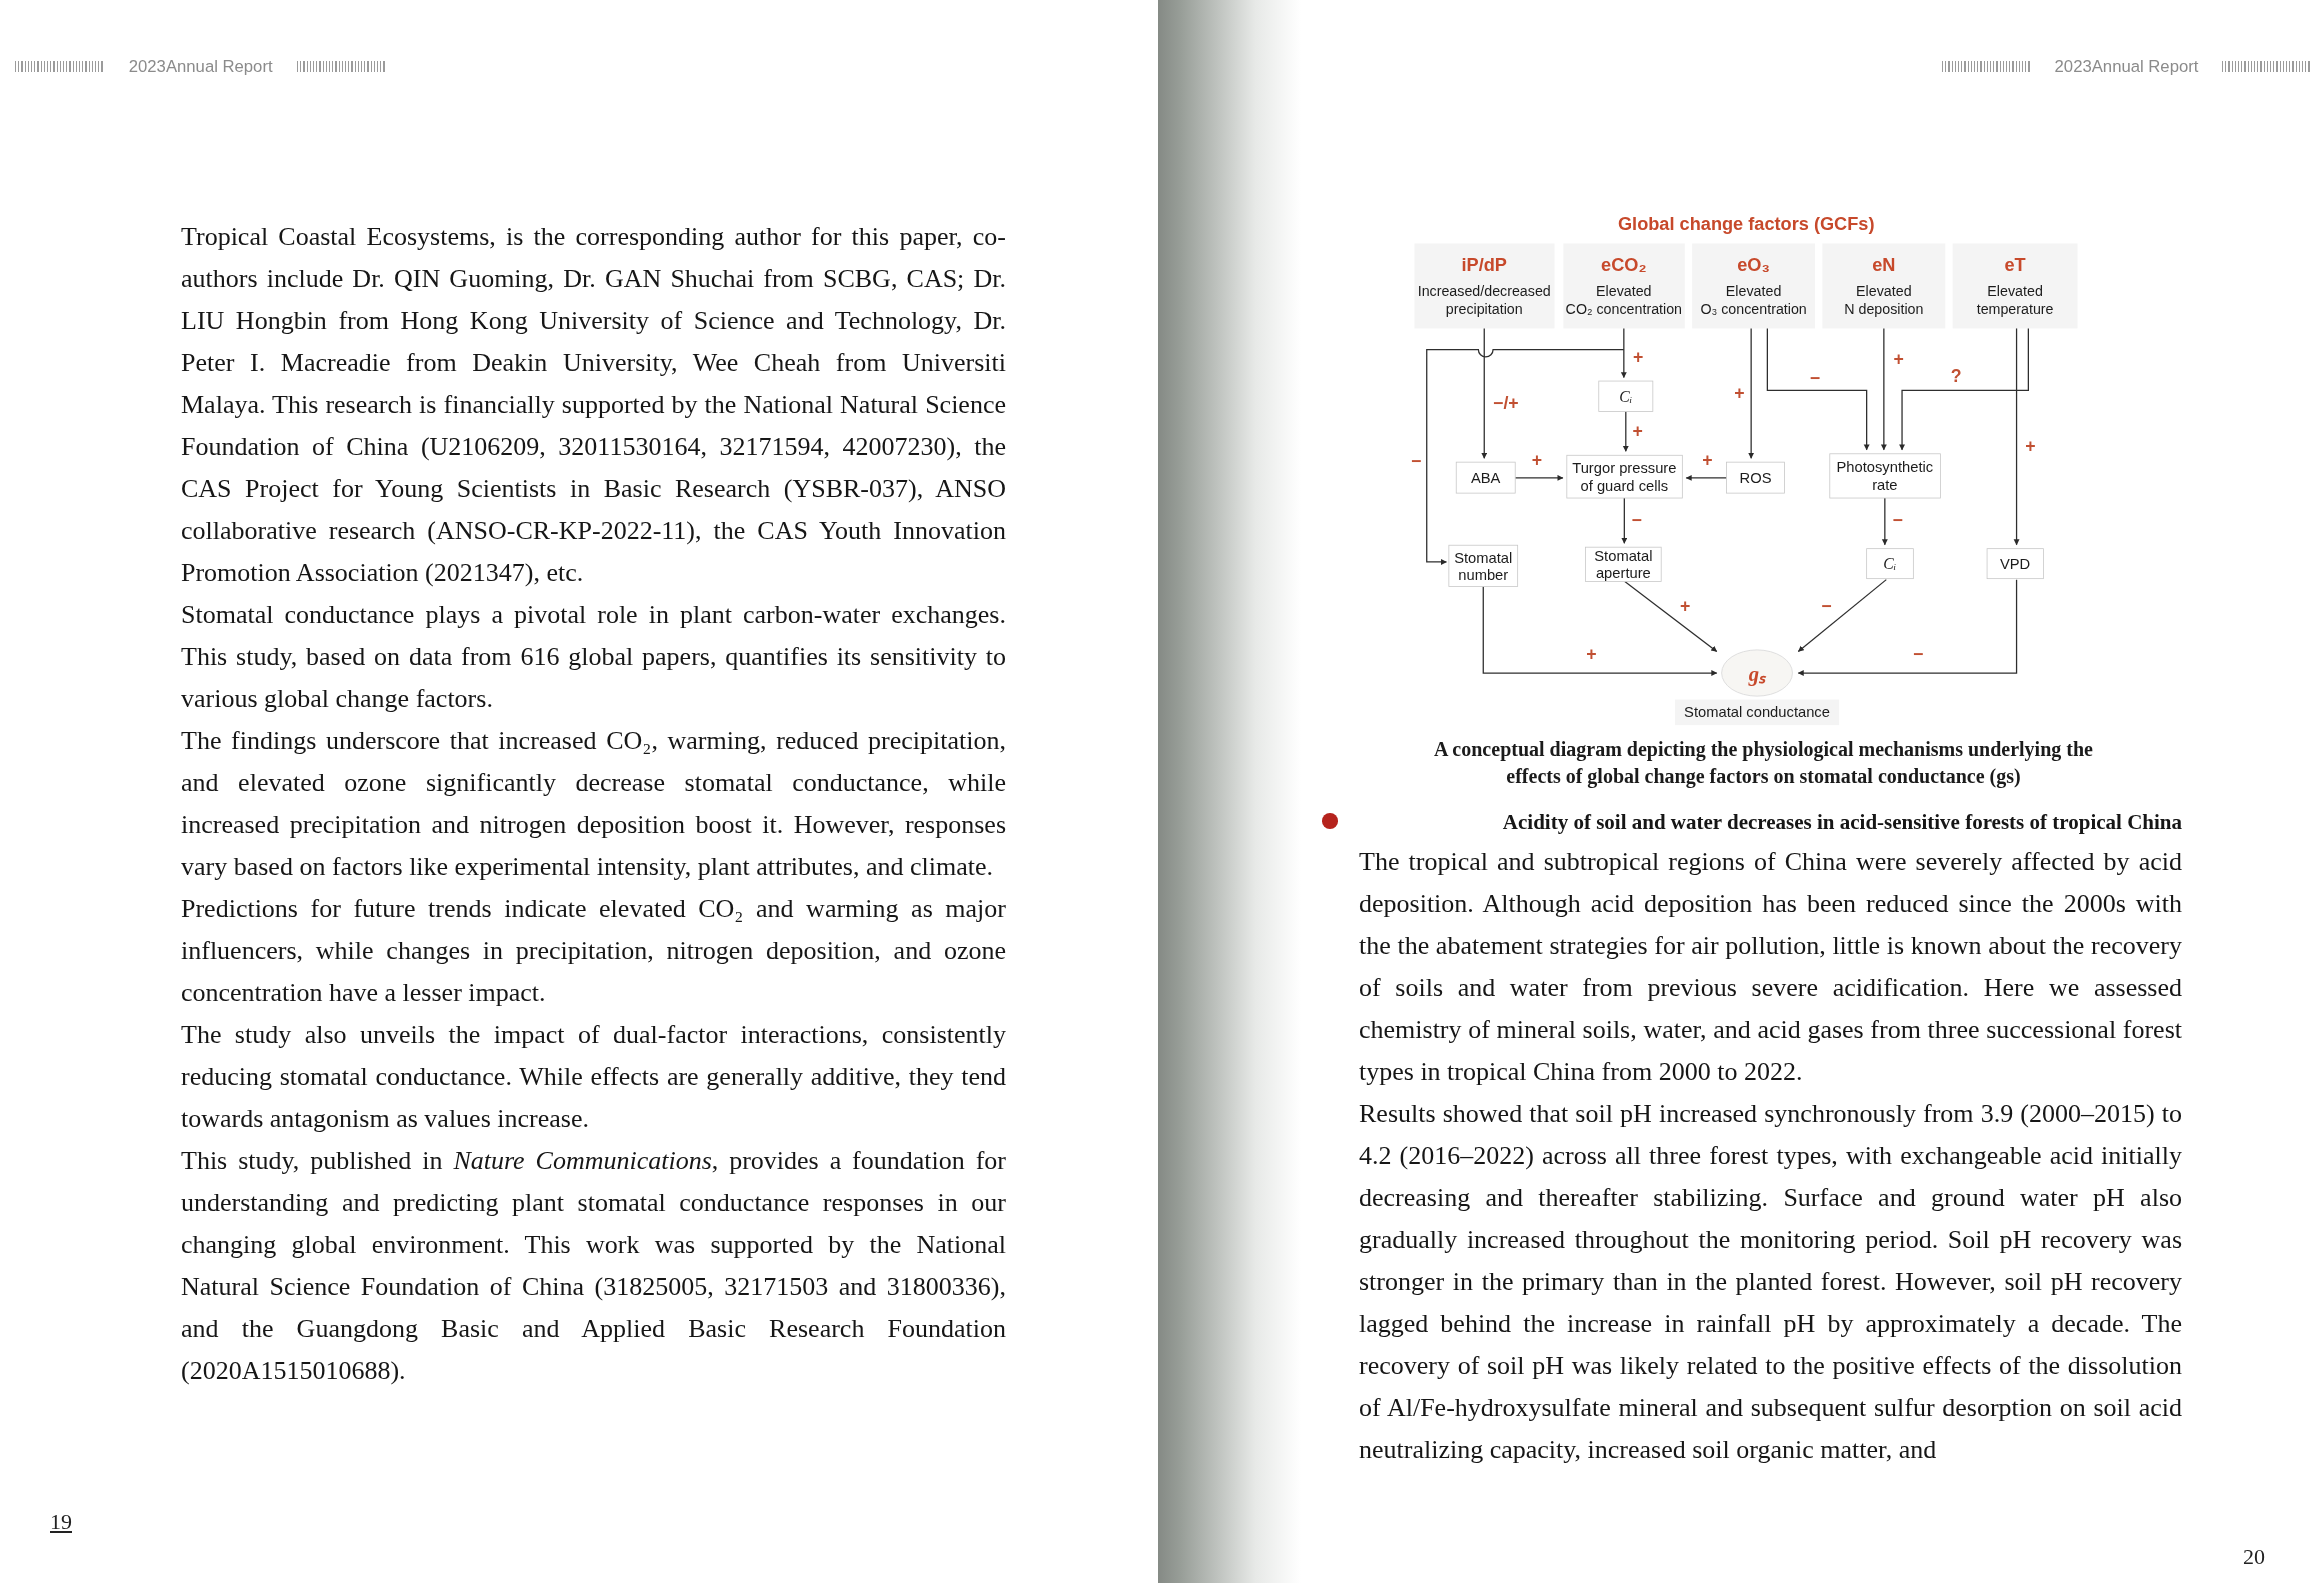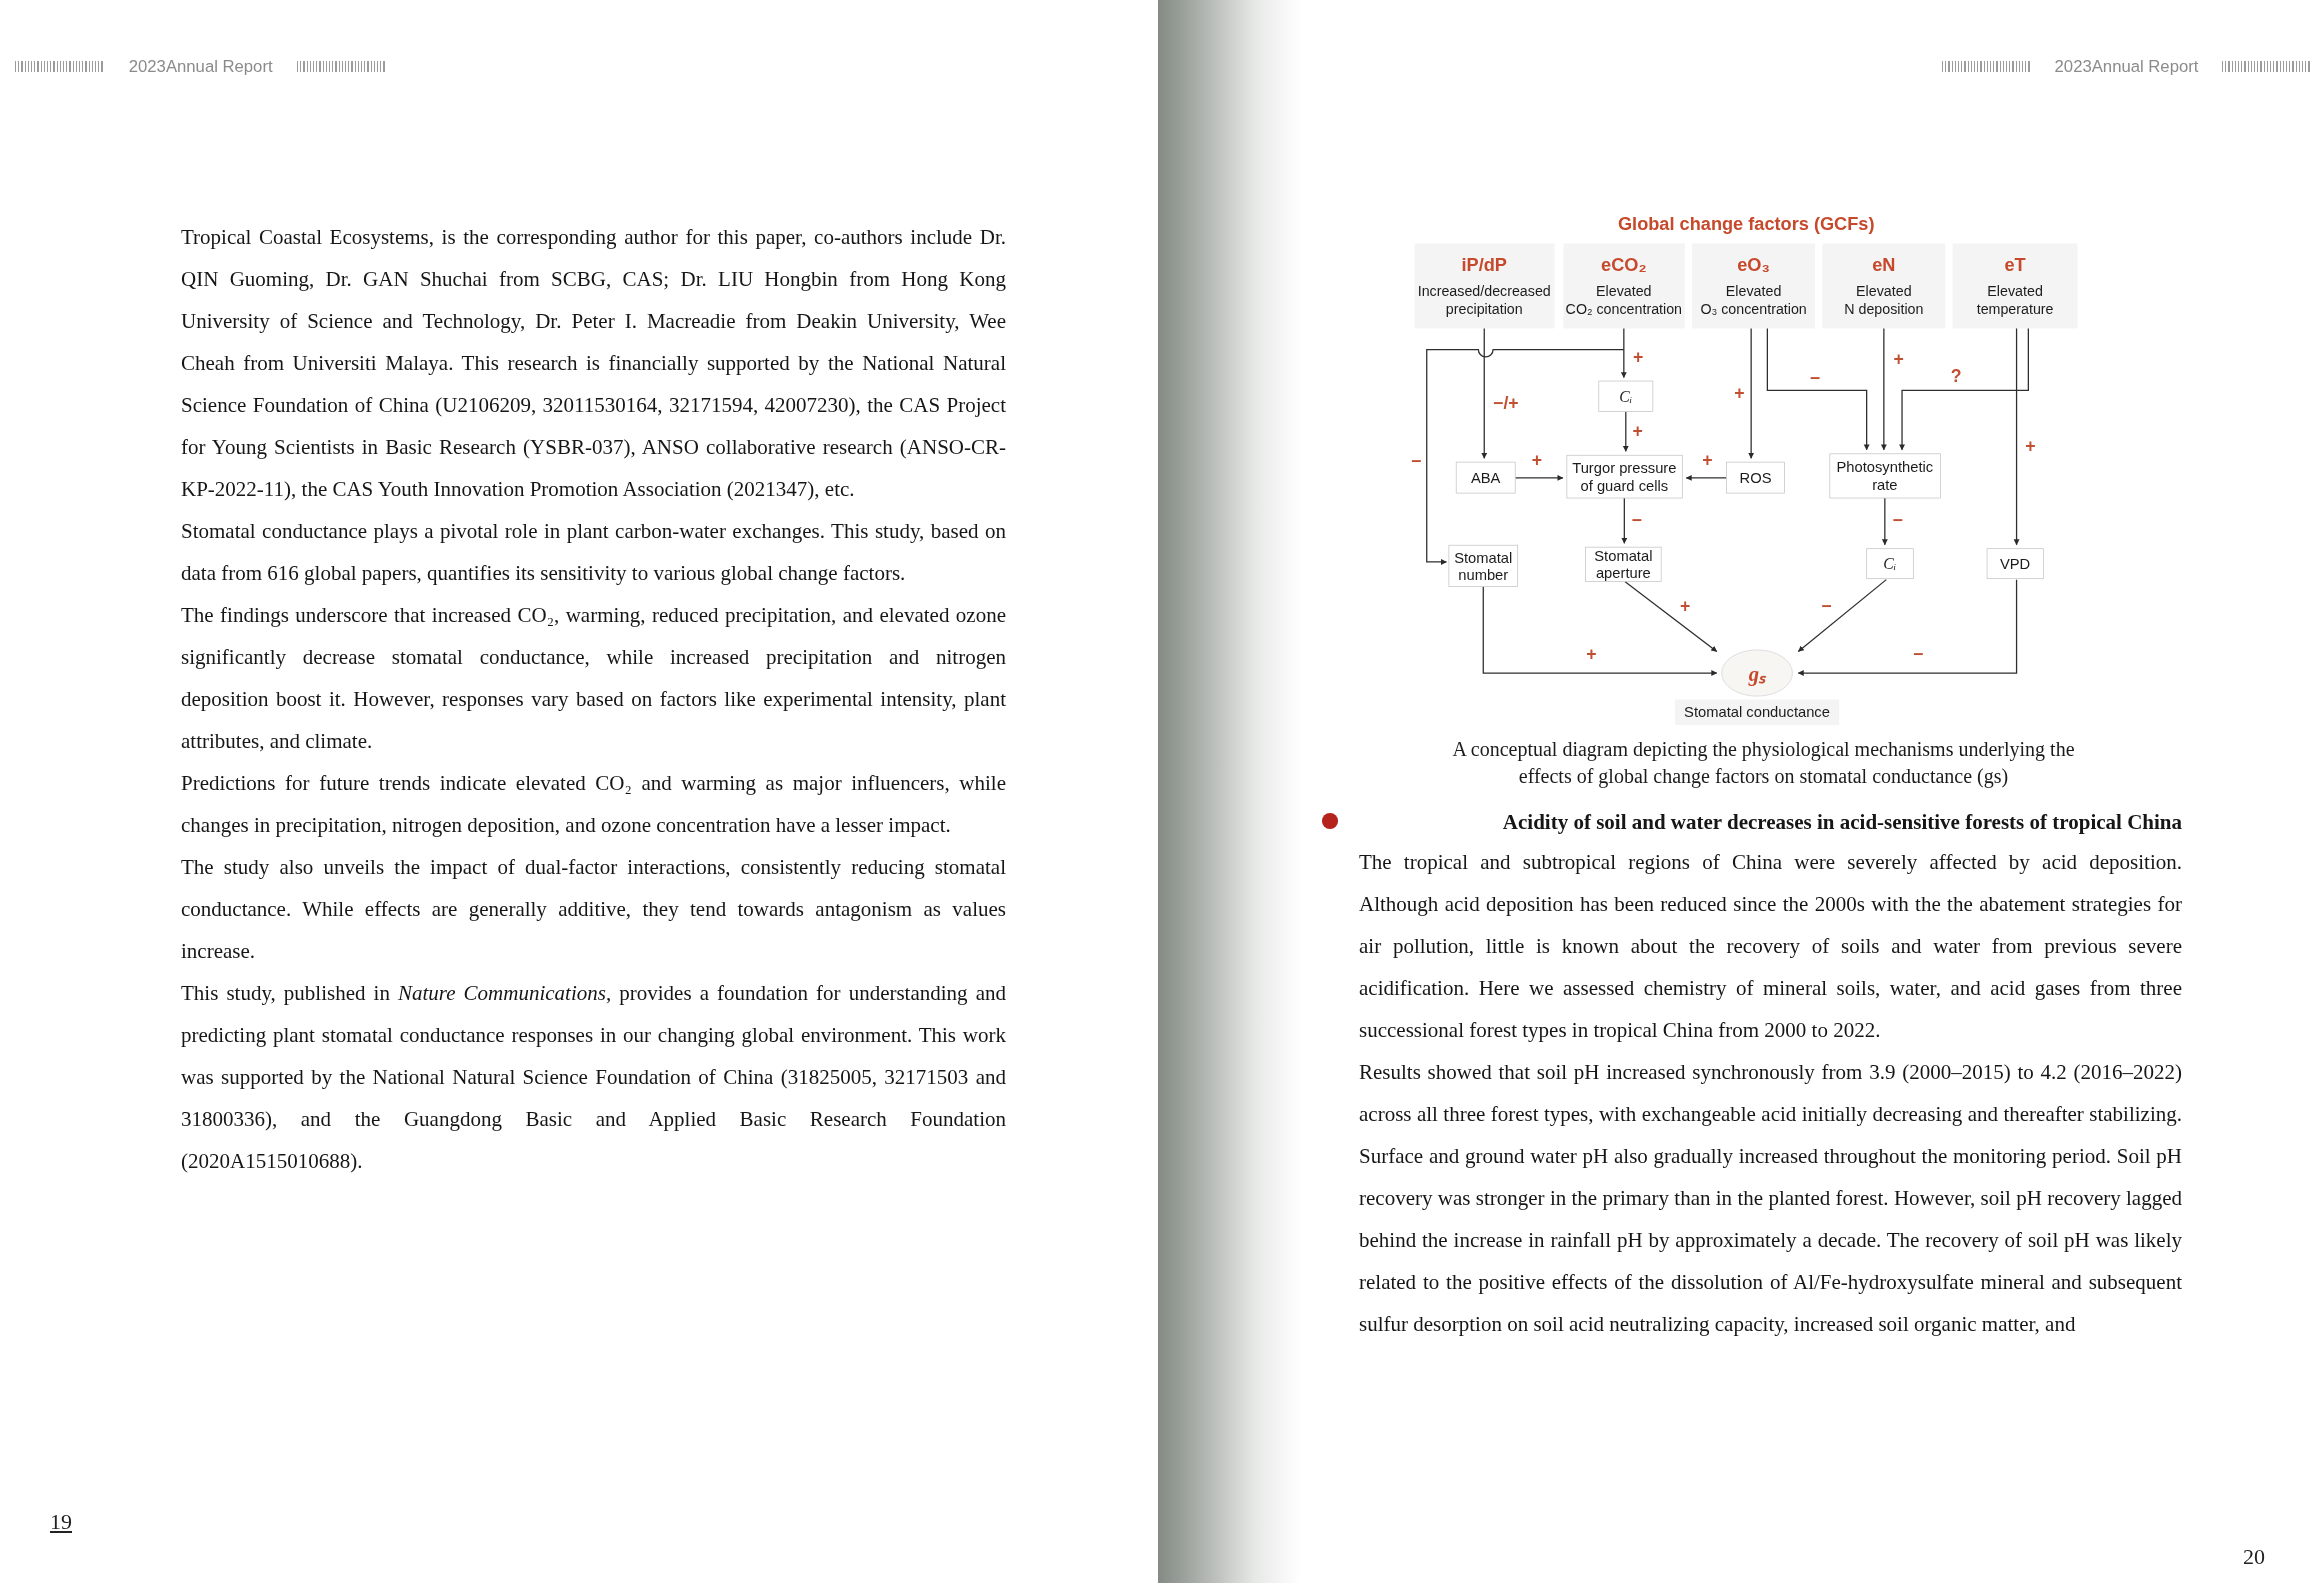--- a/index.html
+++ b/index.html
@@ -31,40 +31,40 @@
 
   
   .gutter{
     position:absolute;left:1158px;top:0;width:143px;height:1584px;
     background:linear-gradient(90deg,#858a85 0%,#989e98 16%,#bfc3bf 42%,#e7e9e7 68%,#ffffff 100%);
   }
 
   
   .page-body{
     position:absolute;
-    font-size:21px;line-height:42px;
+    font-size:26px;line-height:42px;
     text-align:justify;color:#161616;
   }
   .page-body p{margin:0;}
   #left-body{left:181px;top:216px;width:825px;}
   #right-body{left:1359px;top:841px;width:823px;}
   .heading{font-weight:bold;position:relative;text-align:left;}
   .bullet{
     position:absolute;left:-22.6px;top:12.8px;width:15.7px;height:15.7px;
     border-radius:50%;background:#b5231d;
   }
   #right-heading{
     position:absolute;left:1347px;top:801px;width:835px;
     font-size:21px;line-height:42px;font-weight:bold;text-align:right;
   }
   #right-heading .bullet{left:-24.6px;top:12.3px;}
   
   #caption{
     position:absolute;left:1346px;top:736px;width:835px;
-    font-size:20px;line-height:26.5px;text-align:center;color:#1b1b1b;
+    font-size:20px;line-height:26.5px;text-align:center;color:#1b1b1b;font-weight:bold;
   }
   
   .page-num{position:absolute;font-size:22px;color:#222;}
   #pn-left{left:50px;top:1509px;text-decoration:underline;}
   #pn-right{left:2243px;top:1544px;}
 
   
   #diagram{position:absolute;left:1407px;top:210px;}
   .dg-line{stroke:#2e2e2e;stroke-width:2.6;fill:none;}
   .dg-box{fill:#ffffff;stroke:#c7c7c7;stroke-width:1.6;}

